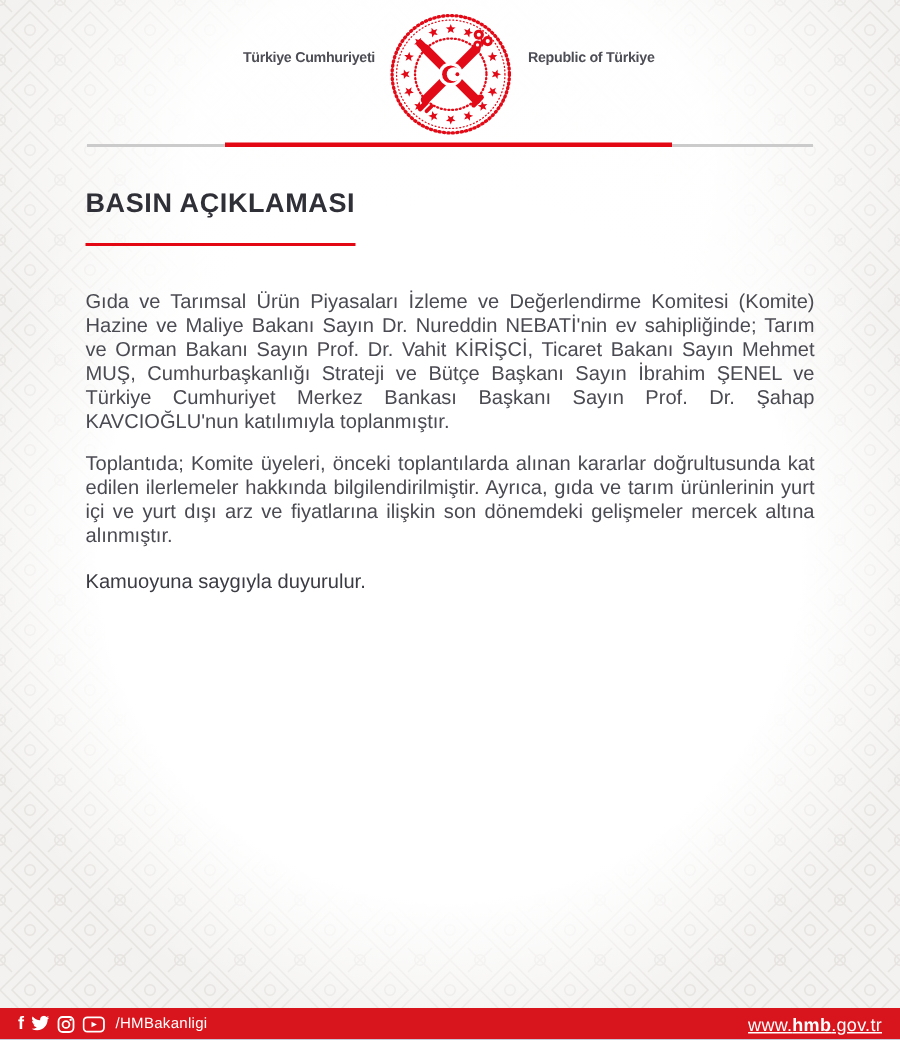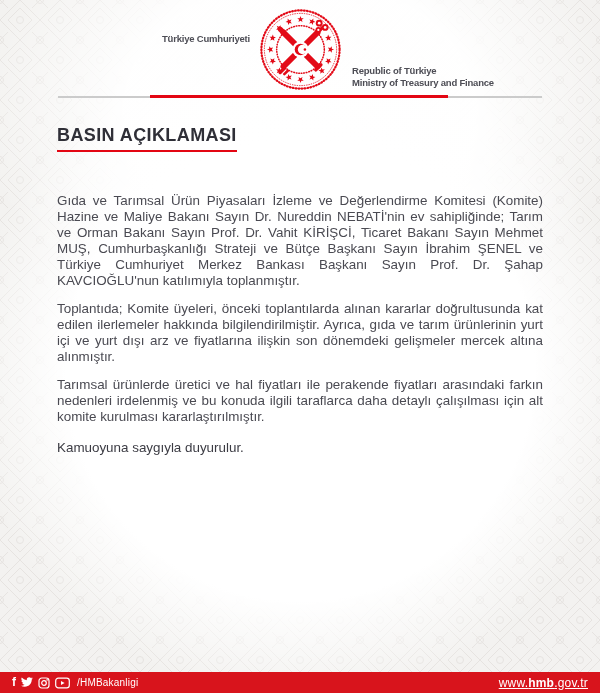--- a/index.html
+++ b/index.html
@@ -13,30 +13,30 @@
     background:
       radial-gradient(ellipse 320px 240px at 300px 110px, rgba(255,255,255,.97) 55%, rgba(255,255,255,0) 100%),
       radial-gradient(ellipse 335px 330px at 300px 370px, #ffffff 70%, rgba(255,255,255,0) 100%);
   }
   
   .hdr-left,.hdr-right{
     position:absolute;top:33px;font-size:9.5px;line-height:12px;font-weight:700;
     letter-spacing:-0.2px;color:#4d4d55;
   }
   .hdr-left{left:0;width:250px;text-align:right;}
-  .hdr-right{left:352px;width:240px;text-align:left;margin-top:32px;}
+  .hdr-right{left:352px;width:240px;text-align:left;}
   .logo{position:absolute;left:258px;top:7px;width:85px;height:85px;}
   
   .divider{position:absolute;left:58px;top:96px;width:484px;height:2px;background:#cbcbcb;}
   .divider-red{position:absolute;left:92px;top:-1px;width:298px;height:3px;background:#e30613;}
   
   .title{
     position:absolute;left:57px;top:125px;margin:0;
     font-size:18px;font-weight:800;letter-spacing:.4px;color:#2f2f37;
-    border-bottom:2.5px solid #e30613;padding-bottom:4px;display:inline-block;
+    border-bottom:2.5px solid #e30613;padding-bottom:16px;display:inline-block;
   }
   .date{
     position:absolute;left:300px;top:154px;width:243px;text-align:right;
     font-size:13.5px;color:#404048;letter-spacing:.3px;
   }
   
   .body-text{
     position:absolute;left:57px;top:181px;width:486px;
     font-size:13.4px;line-height:16px;color:#4a4a52;
   }
@@ -166,33 +166,31 @@
 
       <circle cx="50" cy="50" r="9.5" fill="#ffffff"></circle>
       <circle cx="50" cy="50" r="6.8" fill="#e30a17"></circle>
       <circle cx="52.4" cy="50" r="5.5" fill="#ffffff"></circle>
       <circle cx="55.2" cy="50" r="1.5" fill="#e30a17"></circle>
     </svg>
   </div>
 
   <div class="hdr-right">
     <div>Republic of Türkiye</div>
-    <div>Ministry of Treasury and Finance</div>
   </div>
 
   <div class="divider">
     <div class="divider-red"></div>
   </div>
 
   <h1 class="title">BASIN AÇIKLAMASI</h1>
 
   <div class="body-text">
     <p>Gıda ve Tarımsal Ürün Piyasaları İzleme ve Değerlendirme Komitesi (Komite) Hazine ve Maliye Bakanı Sayın Dr. Nureddin NEBATİ'nin ev sahipliğinde; Tarım ve Orman Bakanı Sayın Prof. Dr. Vahit KİRİŞCİ, Ticaret Bakanı Sayın Mehmet MUŞ, Cumhurbaşkanlığı Strateji ve Bütçe Başkanı Sayın İbrahim ŞENEL ve Türkiye Cumhuriyet Merkez Bankası Başkanı Sayın Prof. Dr. Şahap KAVCIOĞLU'nun katılımıyla toplanmıştır.</p>
     <p>Toplantıda; Komite üyeleri, önceki toplantılarda alınan kararlar doğrultusunda kat edilen ilerlemeler hakkında bilgilendirilmiştir. Ayrıca, gıda ve tarım ürünlerinin yurt içi ve yurt dışı arz ve fiyatlarına ilişkin son dönemdeki gelişmeler mercek altına alınmıştır.</p>
-    <p>Tarımsal ürünlerde üretici ve hal fiyatları ile perakende fiyatları arasındaki farkın nedenleri irdelenmiş ve bu konuda ilgili taraflarca daha detaylı çalışılması için alt komite kurulması kararlaştırılmıştır.</p>
     <p class="closing">Kamuoyuna saygıyla duyurulur.</p>
   </div>
 
   <div class="footer">
     <div class="social">
       <span class="fb">f</span>
       <span>
         <svg width="12" height="11" viewBox="0 0 24 22" fill="#ffffff" xmlns="http://www.w3.org/2000/svg">
           <path d="M23.6 2.6c-.9.4-1.8.7-2.8.8 1-.6 1.8-1.6 2.2-2.7-1 .6-2 1-3.1 1.2A4.9 4.9 0 0 0 11.6 6.3 13.9 13.9 0 0 1 1.5 1.2a4.9 4.9 0 0 0 1.5 6.5c-.8 0-1.6-.2-2.2-.6v.1c0 2.4 1.7 4.3 3.9 4.8-.4.1-.8.2-1.3.2-.3 0-.6 0-.9-.1a4.9 4.9 0 0 0 4.6 3.4A9.9 9.9 0 0 1 0 17.5a13.9 13.9 0 0 0 7.5 2.2c9 0 14-7.5 14-14v-.6c1-.7 1.8-1.6 2.1-2.5z"></path>
         </svg>

